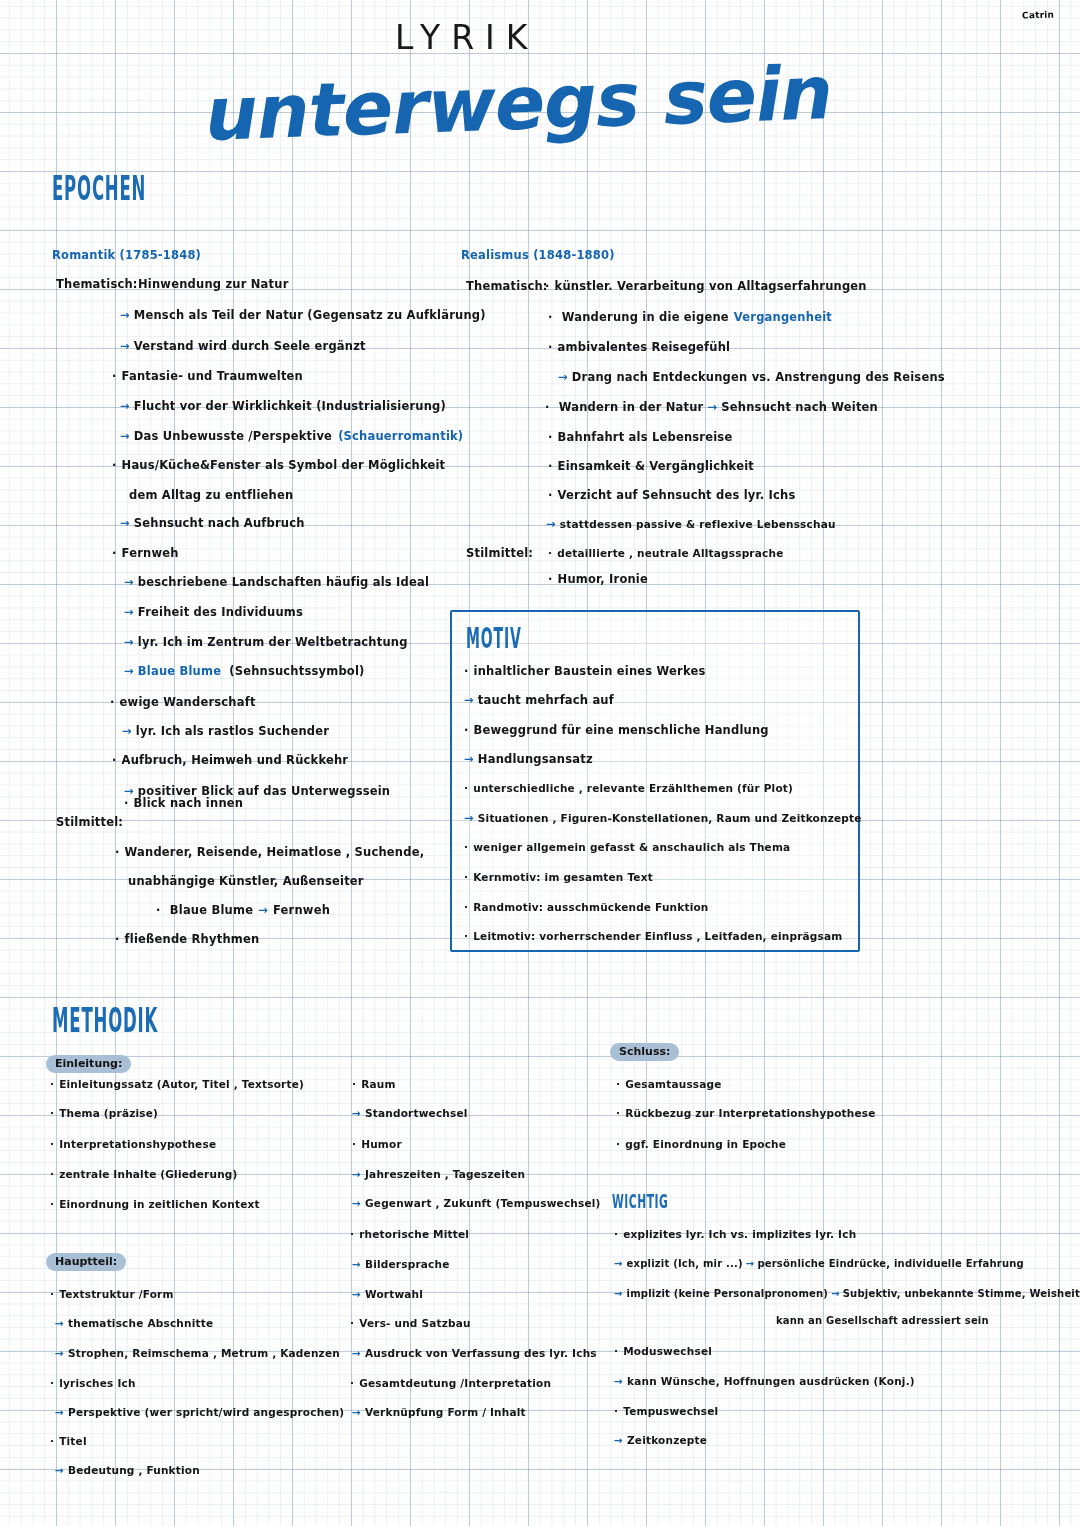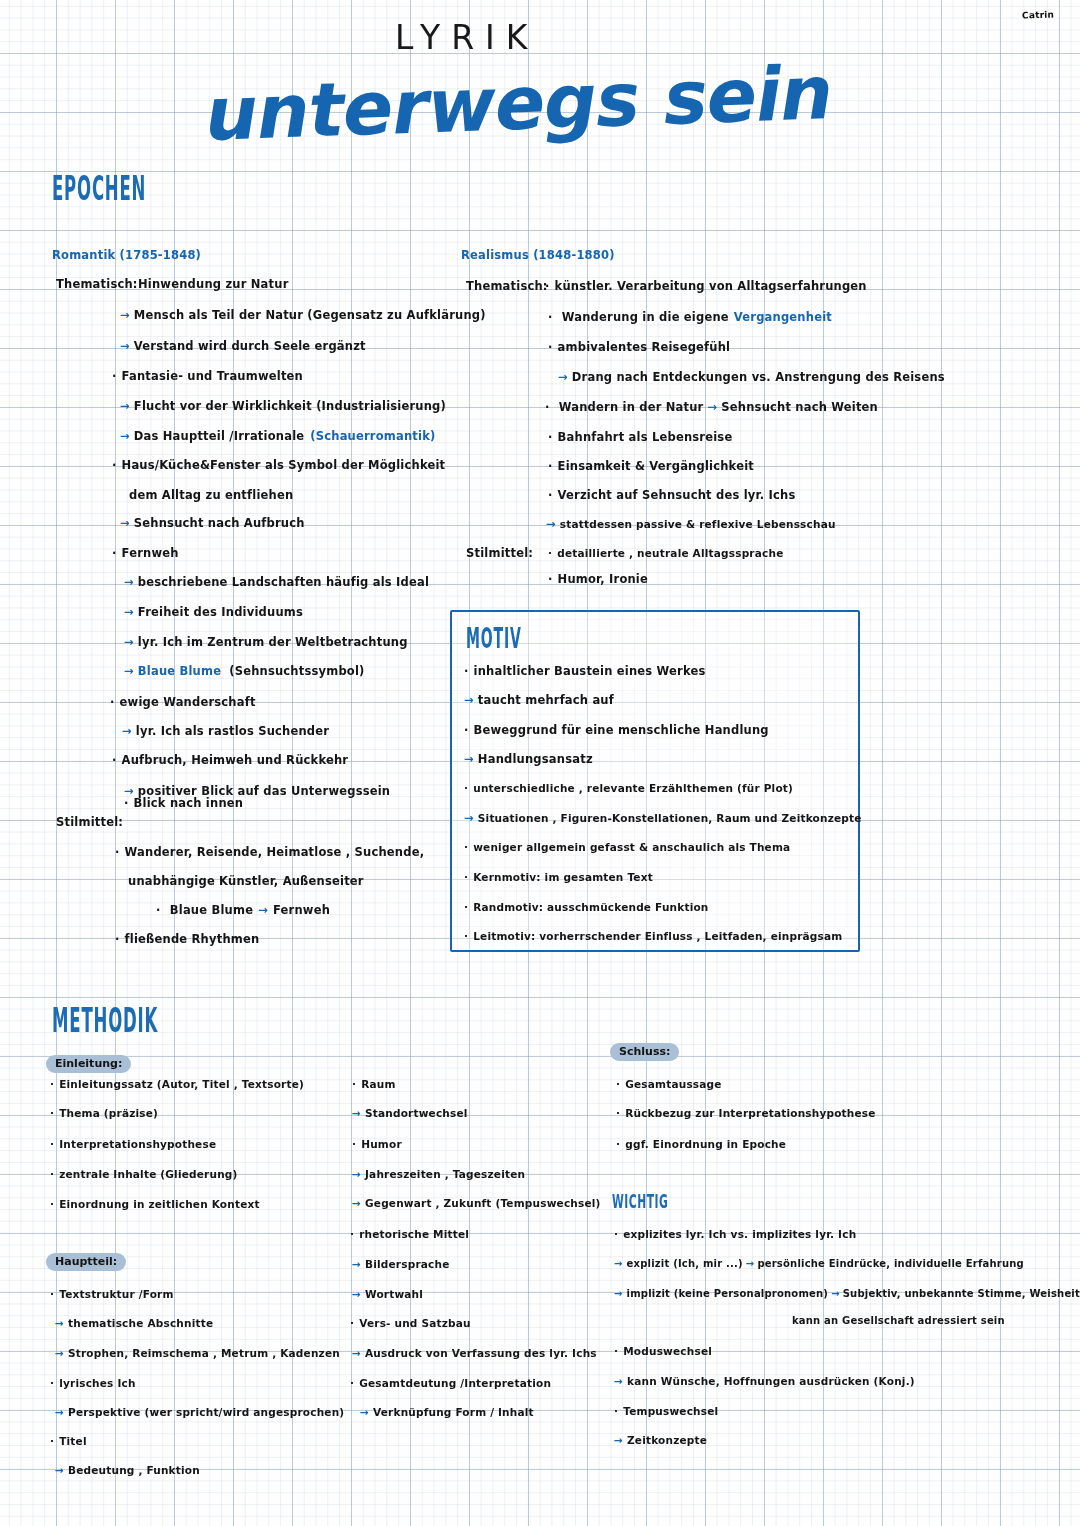--- a/index.html
+++ b/index.html
@@ -114,21 +114,21 @@
     <span class="arrow">→</span><span>Mensch als Teil der Natur (Gegensatz zu Aufklärung)</span>
   </div>
   <div class="ink item" style="left:120px;top:339px;">
     <span class="arrow">→</span><span>Verstand wird durch Seele ergänzt</span>
   </div>
   <div class="ink item bullet" style="left:112px;top:369px;">Fantasie- und Traumwelten</div>
   <div class="ink item" style="left:120px;top:399px;">
     <span class="arrow">→</span><span>Flucht vor der Wirklichkeit  (Industrialisierung)</span>
   </div>
   <div class="ink item" style="left:120px;top:429px;">
-    <span class="arrow">→</span><span>Das Hauptteil /Irrationale</span><span class="blue" style="margin-left:6px">(Schauerromantik)</span>
+    <span class="arrow">→</span><span>Das Unbewusste /Perspektive</span><span class="blue" style="margin-left:6px">(Schauerromantik)</span>
   </div>
   <div class="ink item bullet" style="left:112px;top:458px;">Haus/Küche&amp;Fenster  als Symbol der Möglichkeit</div>
   <div class="ink item" style="left:129px;top:488px;">dem Alltag zu entfliehen</div>
   <div class="ink item" style="left:120px;top:516px;">
     <span class="arrow">→</span><span>Sehnsucht nach Aufbruch</span>
   </div>
   <div class="ink item bullet" style="left:112px;top:546px;">Fernweh</div>
   <div class="ink item" style="left:124px;top:575px;">
     <span class="arrow">→</span><span>beschriebene Landschaften häufig als Ideal</span>
   </div>
@@ -249,39 +249,39 @@
     <span class="arrow">→</span><span>Bildersprache</span>
   </div>
   <div class="ink item small" style="left:352px;top:1288px;">
     <span class="arrow">→</span><span>Wortwahl</span>
   </div>
   <div class="ink item bullet small" style="left:350px;top:1317px;">Vers- und Satzbau</div>
   <div class="ink item small" style="left:352px;top:1347px;">
     <span class="arrow">→</span><span>Ausdruck von Verfassung des lyr. Ichs</span>
   </div>
   <div class="ink item bullet small" style="left:350px;top:1377px;">Gesamtdeutung /Interpretation</div>
-  <div class="ink item small" style="left:360px;top:1406px;">
+  <div class="ink item small" style="left:352px;top:1406px;">
     <span class="arrow">→</span><span>Verknüpfung Form / Inhalt</span>
   </div>
 
   <div class="pill" style="left:610px;top:1043px;">Schluss:</div>
   <div class="ink item bullet small" style="left:616px;top:1078px;">Gesamtaussage</div>
   <div class="ink item bullet small" style="left:616px;top:1107px;">Rückbezug zur Interpretationshypothese</div>
   <div class="ink item bullet small" style="left:616px;top:1138px;">ggf. Einordnung in  Epoche</div>
 
   <div class="ink sect sml" style="left:612px;top:1190px;">WICHTIG</div>
 
   <div class="ink item bullet small" style="left:614px;top:1228px;">explizites lyr. Ich vs. implizites lyr. Ich</div>
   <div class="ink item tiny" style="left:614px;top:1258px;">
     <span class="arrow">→</span><span>explizit (Ich, mir ...)</span><span class="arrow" style="margin:0 3px">→</span><span>persönliche Eindrücke, individuelle Erfahrung</span>
   </div>
   <div class="ink item tiny" style="left:614px;top:1288px;">
     <span class="arrow">→</span><span>implizit (keine Personalpronomen)</span><span class="arrow" style="margin:0 3px">→</span><span>Subjektiv, unbekannte Stimme, Weisheit ,</span>
   </div>
-  <div class="ink item tiny" style="left:792px;top:1315px;">kann an Gesellschaft adressiert sein</div>
+  <div class="ink item tiny" style="left:776px;top:1315px;">kann an Gesellschaft adressiert sein</div>
   <div class="ink item bullet small" style="left:614px;top:1345px;">Moduswechsel</div>
   <div class="ink item small" style="left:614px;top:1375px;">
     <span class="arrow">→</span><span>kann Wünsche, Hoffnungen ausdrücken (Konj.)</span>
   </div>
   <div class="ink item bullet small" style="left:614px;top:1405px;">Tempuswechsel</div>
   <div class="ink item small" style="left:614px;top:1434px;">
     <span class="arrow">→</span><span>Zeitkonzepte</span>
   </div>
 
 </div>

